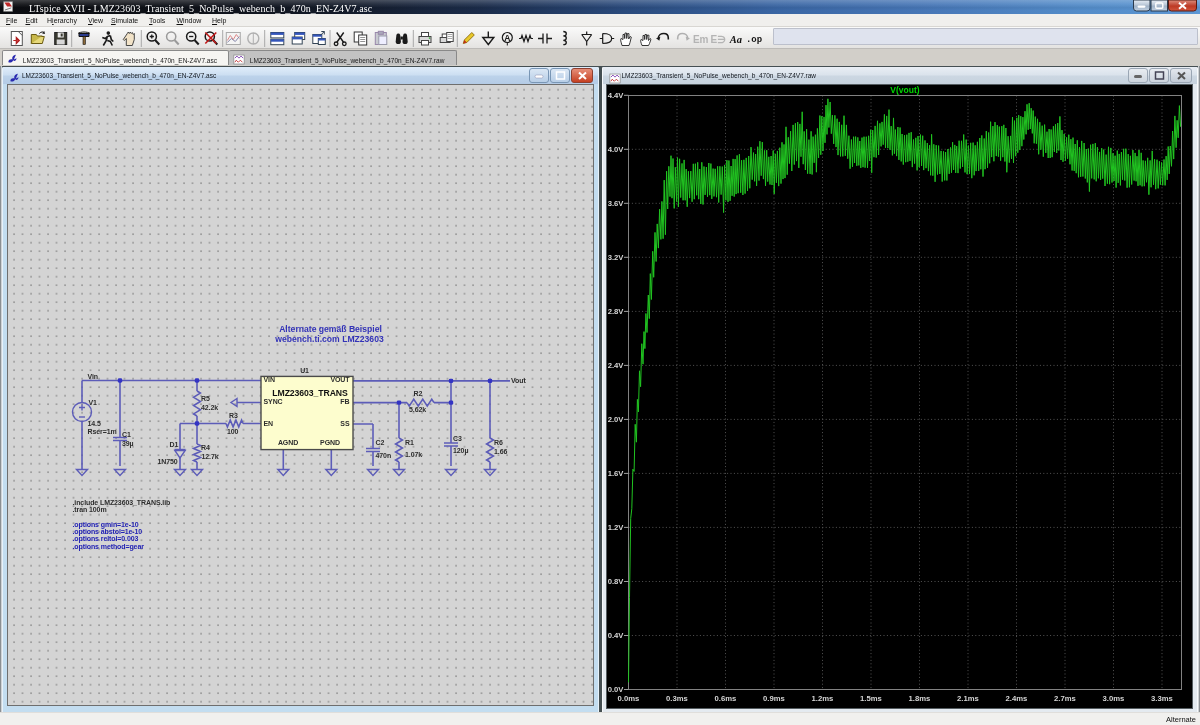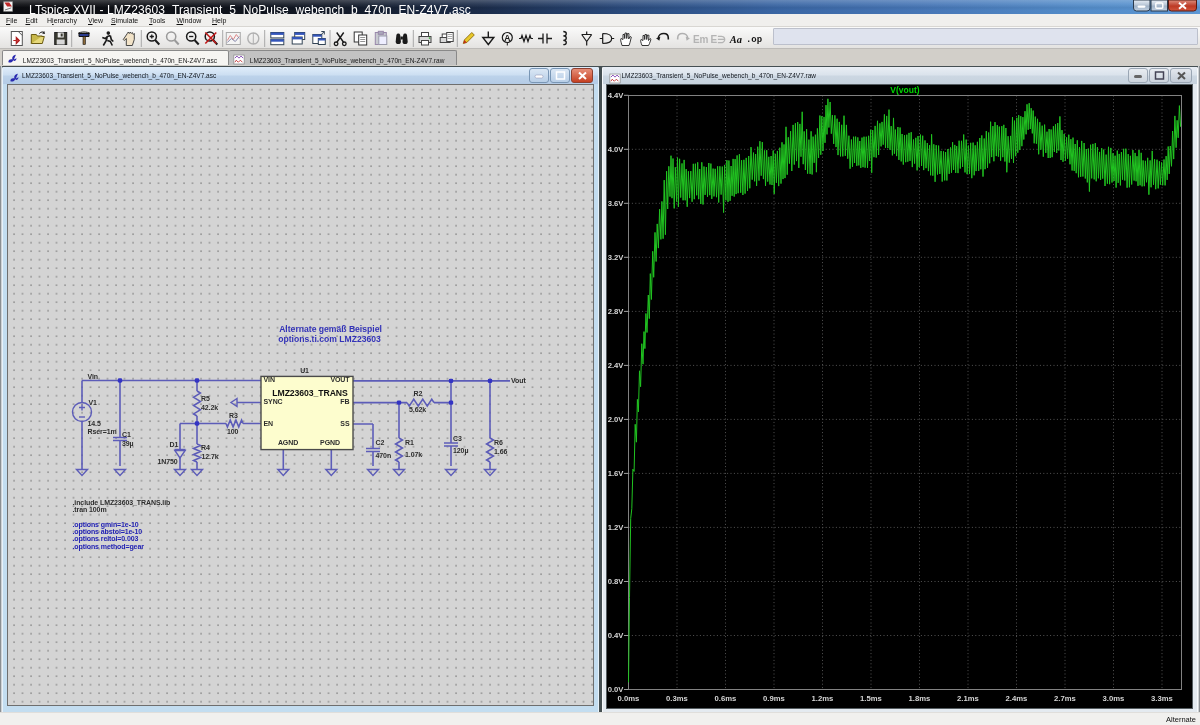--- a/index.html
+++ b/index.html
@@ -1,17 +1,17 @@
 <!DOCTYPE html>
 <html><head><meta charset="utf-8"><style>
 * { margin:0; padding:0; box-sizing:border-box; }
 body { width:1200px; height:725px; overflow:hidden; font-family:"Liberation Sans",sans-serif; position:relative; background:#6e6e6e; }
 .titlebar { position:absolute; left:0; top:0; width:1200px; height:13.5px;
  background:linear-gradient(rgba(255,255,255,.22),rgba(255,255,255,.08) 30%,rgba(0,0,0,.05) 55%,rgba(255,255,255,0) 75%),linear-gradient(90deg,#0b0c10 0%,#0e1118 16%,#131a28 28%,#1b2c4a 40%,#2a4a7c 52%,#3a66a4 65%,#4878b8 78%,#538cc9 90%,#5d97d4 100%); }
-.titlebar .tt { position:absolute; left:29px; top:2.5px; color:#fff; font-size:12px; letter-spacing:0.1px; }
+.titlebar .tt { position:absolute; left:29px; top:2.5px; color:#fff; font-size:10px; letter-spacing:0.1px;font-family:Liberation Serif, serif; }
 .menubar { position:absolute; left:0; top:13.5px; width:1200px; height:13px; background:#f0efed; border-bottom:1px solid #d8d6d2; }
 .menubar span { position:absolute; top:3px; font-size:7px; color:#111; }
 .menubar u { text-decoration-thickness:0.5px; text-underline-offset:1px; }
 .toolbar { position:absolute; left:0; top:26.5px; width:1200px; height:22.5px; background:linear-gradient(#fafafa,#e4e3e1); border-bottom:1px solid #bdbbb8; }
 .toolbar .strip { position:absolute; left:773px; top:1.5px; width:425px; height:17px; background:#dfe3ee; border:1px solid #bcc0cc; border-radius:1px; }
 .tabbar { position:absolute; left:0; top:49px; width:1200px; height:17px; background:#d2cfc9; }
 .tab { position:absolute; top:1px; height:15px; font-size:6.5px; color:#1a1a1a; white-space:nowrap; border:1px solid #898989; border-bottom:none; border-radius:2px 2px 0 0; padding:3px 4px 0 4px; }
 .tab svg { vertical-align:-2px; margin-right:3px; }
 .mdi { position:absolute; left:0; top:66px; width:1200px; height:646px; background:#454f52; }
 .frameL { position:absolute; left:0; top:66px; width:2px; height:646px; background:linear-gradient(90deg,#6a6e72,#eef2f5); }
@@ -364,21 +364,21 @@
           <div class="sl k" style="top:291.4px;left:282.0px;width:60px;text-align:right;">VOUT</div>
           <div class="sl k" style="top:313.1px;left:256.0px;">SYNC</div>
           <div class="sl k" style="top:313.1px;left:282.0px;width:60px;text-align:right;">FB</div>
           <div class="sl k" style="top:334.5px;left:256.0px;">EN</div>
           <div class="sl k" style="top:334.5px;left:282.0px;width:60px;text-align:right;">SS</div>
           <div class="sl k" style="top:353.9px;left:250.5px;width:60px;text-align:center;">AGND</div>
           <div class="sl k" style="top:353.9px;left:292.5px;width:60px;text-align:center;">PGND</div>
           <div class="sl k" style="top:281.5px;left:267.0px;width:60px;text-align:center;">U1</div>
           <div class="sl t" style="left:256.5px;top:302.5px;width:92px;text-align:center;">LMZ23603_TRANS</div>
           <div class="bt" style="left:203px;top:239px;width:240px;">Alternate gemäß Beispiel</div>
-          <div class="bt" style="left:202px;top:249px;width:240px;">options.ti.com LMZ23603</div>
+          <div class="bt" style="left:202px;top:249px;width:240px;">webench.ti.com LMZ23603</div>
    </div>
   </div>
  </div>
  <div class="child inact" style="left:601.5px;">
   <div class="ctitle">
         <span class="ci"><svg width="12" height="11" viewBox="0 0 16 16">
             <rect x="0.5" y="1.5" width="15" height="13" fill="#fff" stroke="#888"></rect>
             <path d="M2,6 L5,3 L8,6 L11,3 L14,6" stroke="#7a3ab0" fill="none" stroke-width="1.3"></path>
             <path d="M2,12 L4,9 L7,12 L10,9 L13,12" stroke="#c03030" fill="none" stroke-width="1.3"></path>
           </svg></span>

